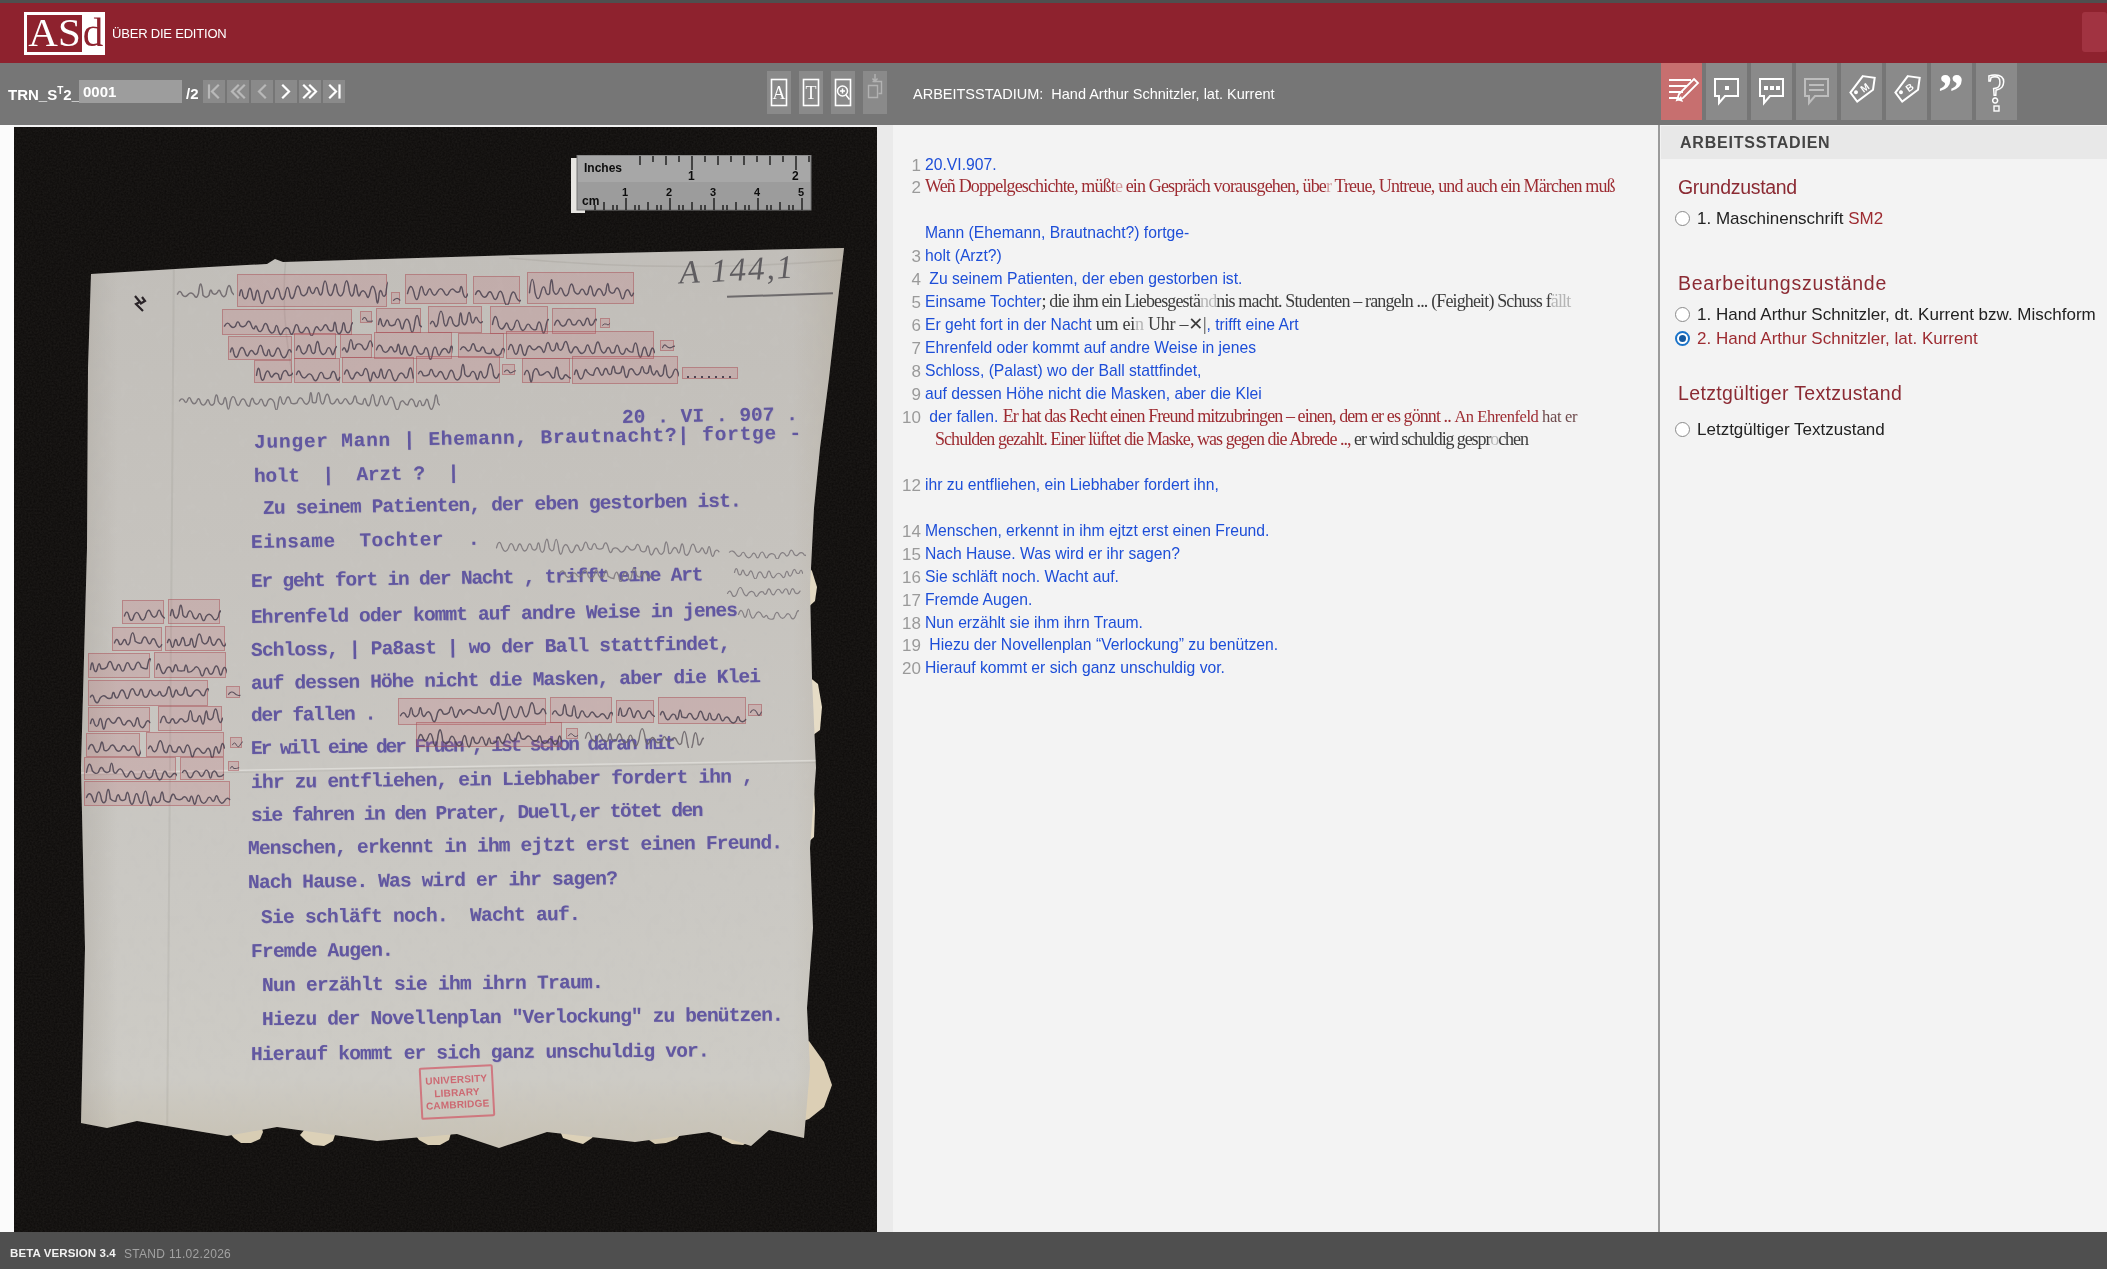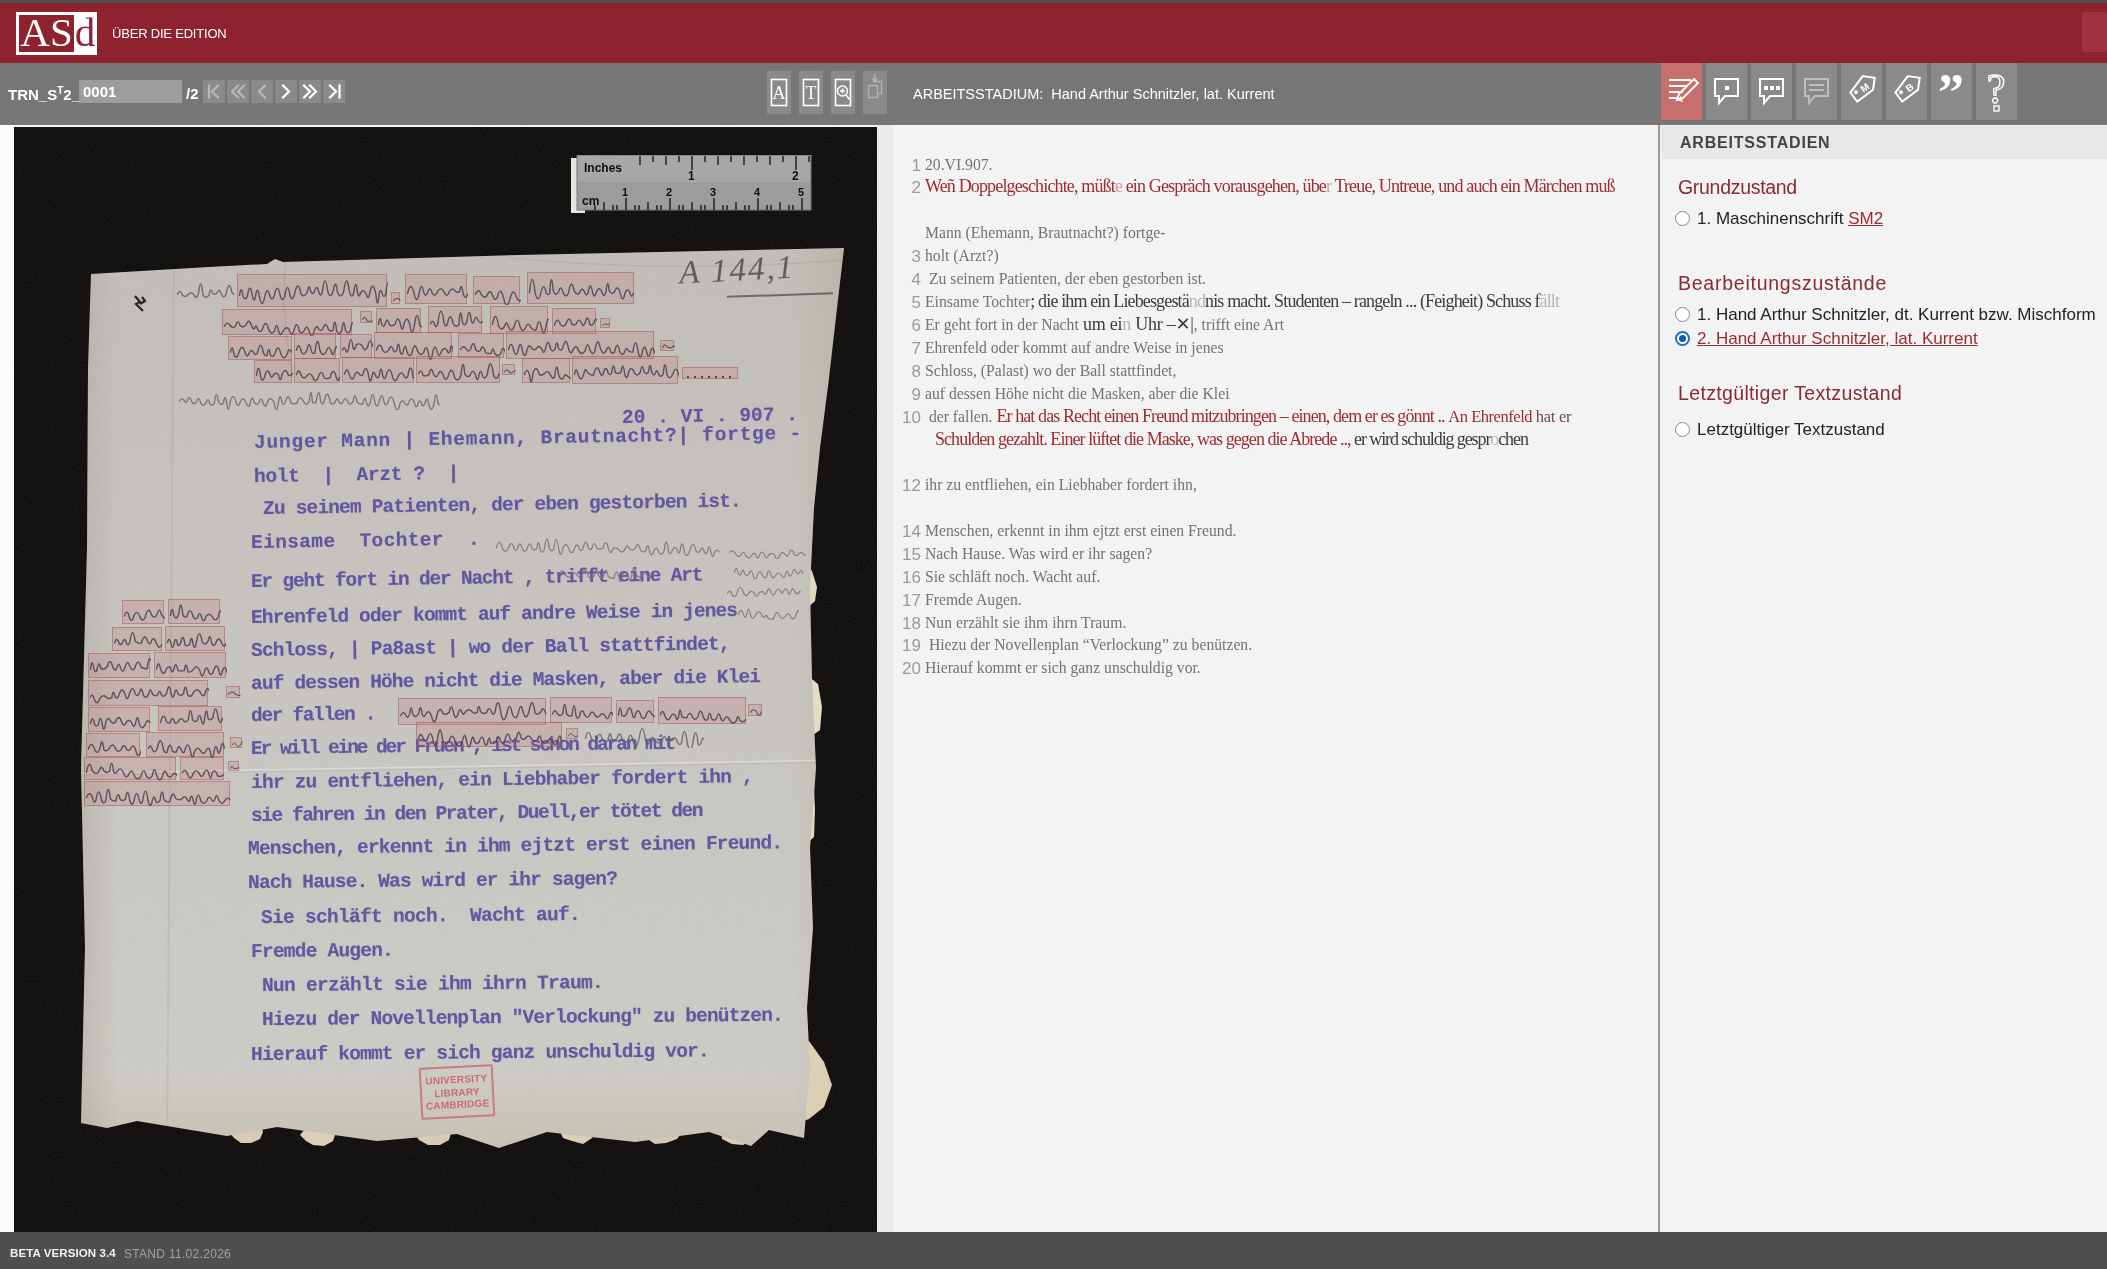--- a/index.html
+++ b/index.html
@@ -8,21 +8,21 @@
   .abs { position:absolute; }
   #root { position:relative; width:2107px; height:1269px; }
 
   
   #topline { left:0; top:0; width:2107px; height:3px; background:#4f4f4f; }
   #header  { left:0; top:3px; width:2107px; height:60px; background:#8e222e; }
   #toolbar { left:0; top:63px; width:2107px; height:62px; background:#767676; }
   #footer  { left:0; top:1232px; width:2107px; height:37px; background:#4f4f4f; }
 
   
-  #logo { left:16px; top:12px; width:81px; height:43px; border:3px solid #fff; background:#8e222e; }
+  #logo { left:24px; top:12px; width:81px; height:43px; border:3px solid #fff; background:#8e222e; }
   #logo .as { position:absolute; left:0; top:0; width:55px; height:37px; color:#fff;
      font-family:"Liberation Serif",serif; font-size:41px; line-height:34px; text-align:center; }
   #logo .dbox { position:absolute; left:55px; top:0; width:20px; height:37px; background:#fff; }
   #logo .d { position:absolute; left:55px; top:0; width:22px; color:#8e222e; text-align:center;
      font-family:"Liberation Serif",serif; font-size:41px; line-height:34px; }
   #navtitle { left:112px; top:26px; color:#fff; font-size:13px; letter-spacing:-0.2px; }
   #hdrbtn { left:2082px; top:12px; width:25px; height:40px; background:#a13341; border-radius:3px; }
 
   
   .tbtext { color:#fff; font-size:15px; font-weight:bold; }
@@ -46,38 +46,38 @@
   #facs { left:14px; top:127px; width:863px; height:1105px; background:#161412; overflow:hidden; }
   #divider { left:877px; top:125px; width:16px; height:1107px; background:#eaeaea; }
   #transcr { left:893px; top:125px; width:765px; height:1107px; background:#f3f3f3; }
   #vline { left:1658px; top:125px; width:2px; height:1107px; background:#9b9b9b; }
   #sidebar { left:1660px; top:125px; width:447px; height:1107px; background:#f3f3f3; }
 
   
   .trow { position:absolute; left:0; padding-left:32px; white-space:pre; line-height:23px; }
   .num { position:absolute; text-align:right; width:28px; left:0; top:1px; color:#9a9a9a; font-size:17px;
      font-family:"Liberation Sans",sans-serif; }
-  .mono { font-family:Liberation Serif, serif; font-size:15.7px; color:#737373; }
+  .mono { font-family:Liberation Sans, sans-serif; font-size:15.7px; color:#1d4ed8; }
   .rs { font-family:"Liberation Serif",serif; font-size:18px; letter-spacing:-0.66px; color:#9d2b31; }
   .ds { font-family:"Liberation Serif",serif; font-size:18px; letter-spacing:-0.66px; color:#3c3c3c; }
   .sm { font-size:15px; letter-spacing:-0.3px; }
   .lg { color:#b5b5b5; }
   .lr { color:#d39a9c; }
 
   
   #sbtitle { left:1661px; top:126px; width:446px; height:33px; background:#e8e8e8;
      font-size:16px; font-weight:bold; color:#444; letter-spacing:0.8px; line-height:33px; padding-left:19px;}
   .sbhead { position:absolute; left:1678px; color:#8b2a33; font-size:19.5px; }
   .sbrow { position:absolute; left:1675px; font-size:17px; color:#222; }
   .radio { display:inline-block; width:15px; height:15px; border:1px solid #8a8a8a; border-radius:50%;
      background:#fff; vertical-align:-2px; margin-right:7px; }
   .radio.checked { border:2px solid #1a73c9; position:relative; }
   .radio.checked::after { content:""; position:absolute; left:2px; top:2px; width:7px; height:7px;
      border-radius:50%; background:#1559a0; }
-  .red { color:#9d2b31;text-decoration:underline; }
+  .red { color:#9d2b31; }
 
   
   .ftype { position:absolute; font-family:"Liberation Mono",monospace; white-space:pre; font-weight:bold;
      transform-origin:0 50%; opacity:0.9; text-shadow:0.3px 0.3px 0.9px rgba(120,110,170,0.5); }
 
   
   #beta { left:10px; top:1247px; color:#f2f2f2; font-size:11.5px; font-weight:bold; letter-spacing:0.1px; }
   #stand { left:124px; top:1247px; color:#a2a2a2; font-size:12px; letter-spacing:0.3px; }
 </style>
 </head>

